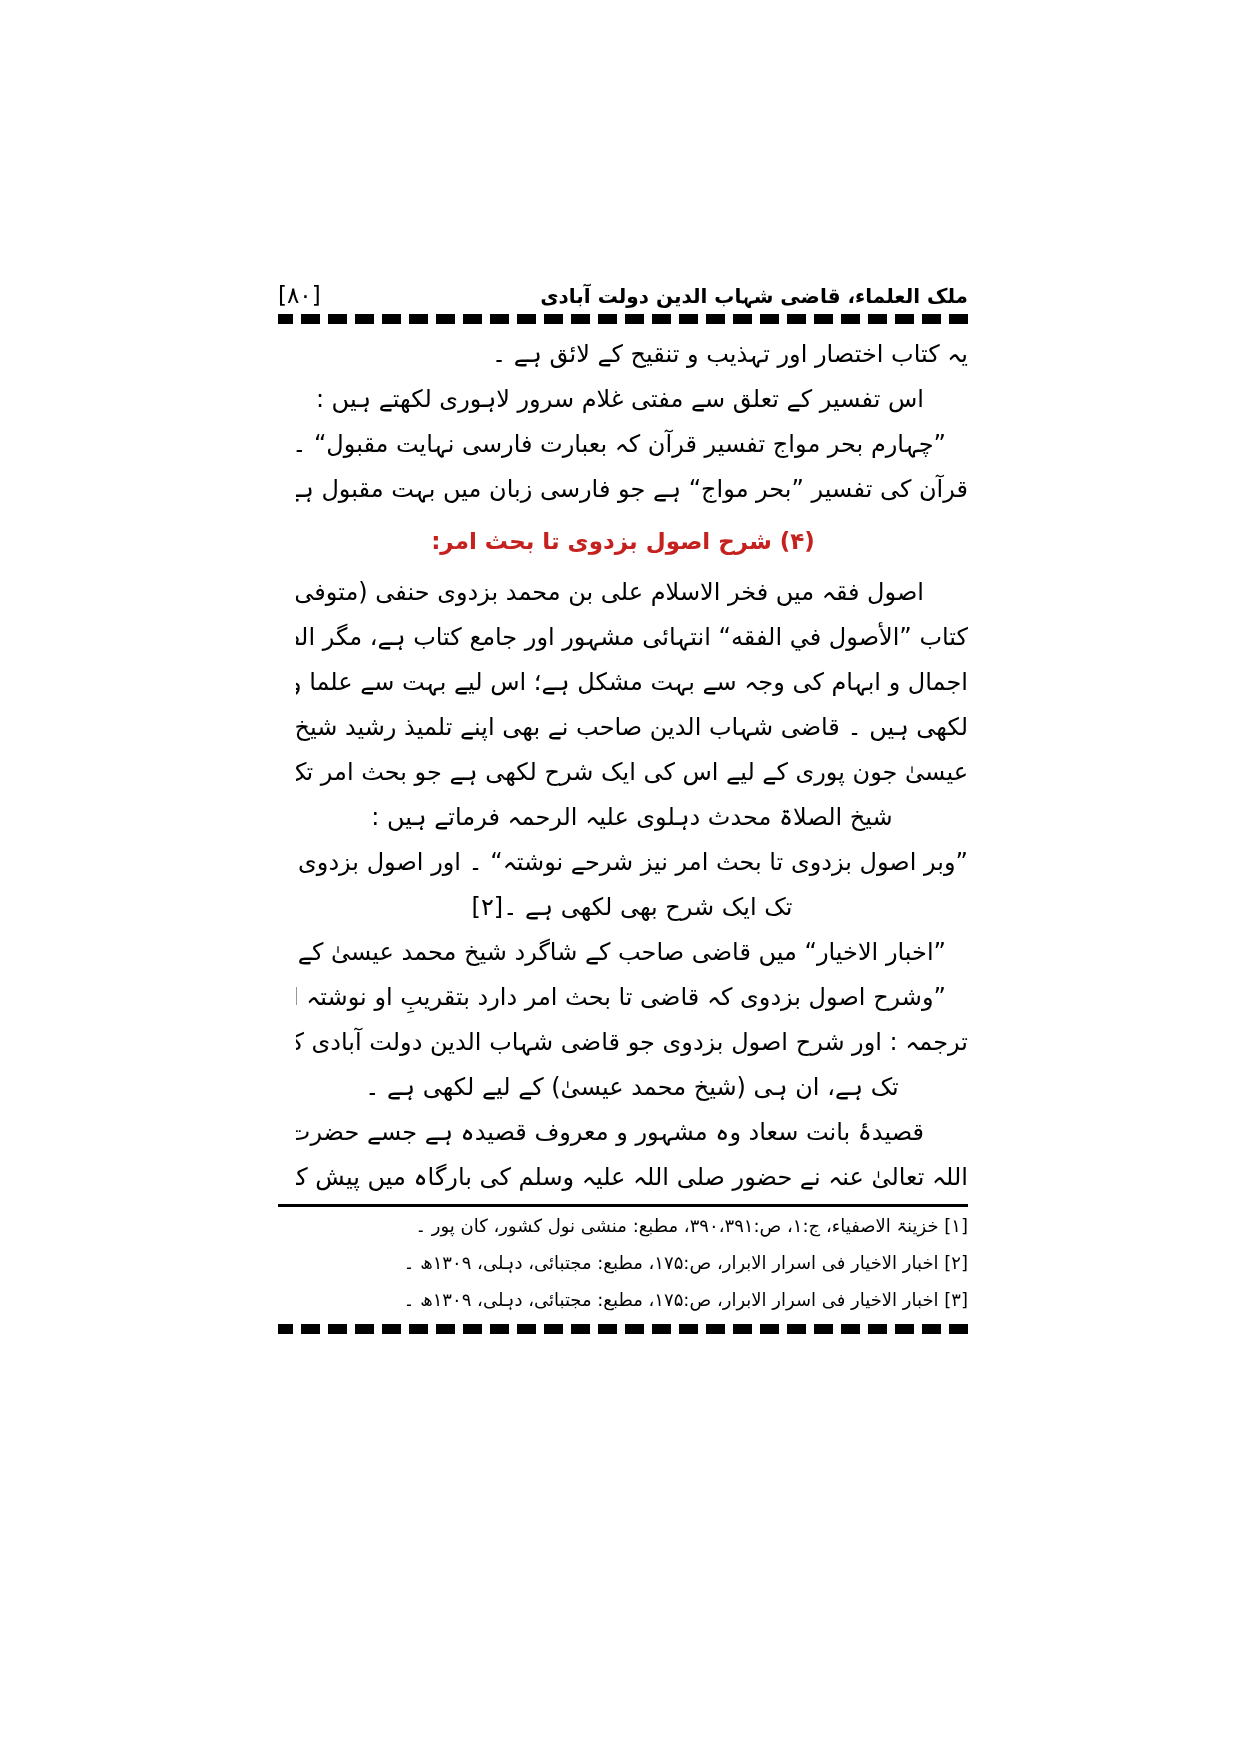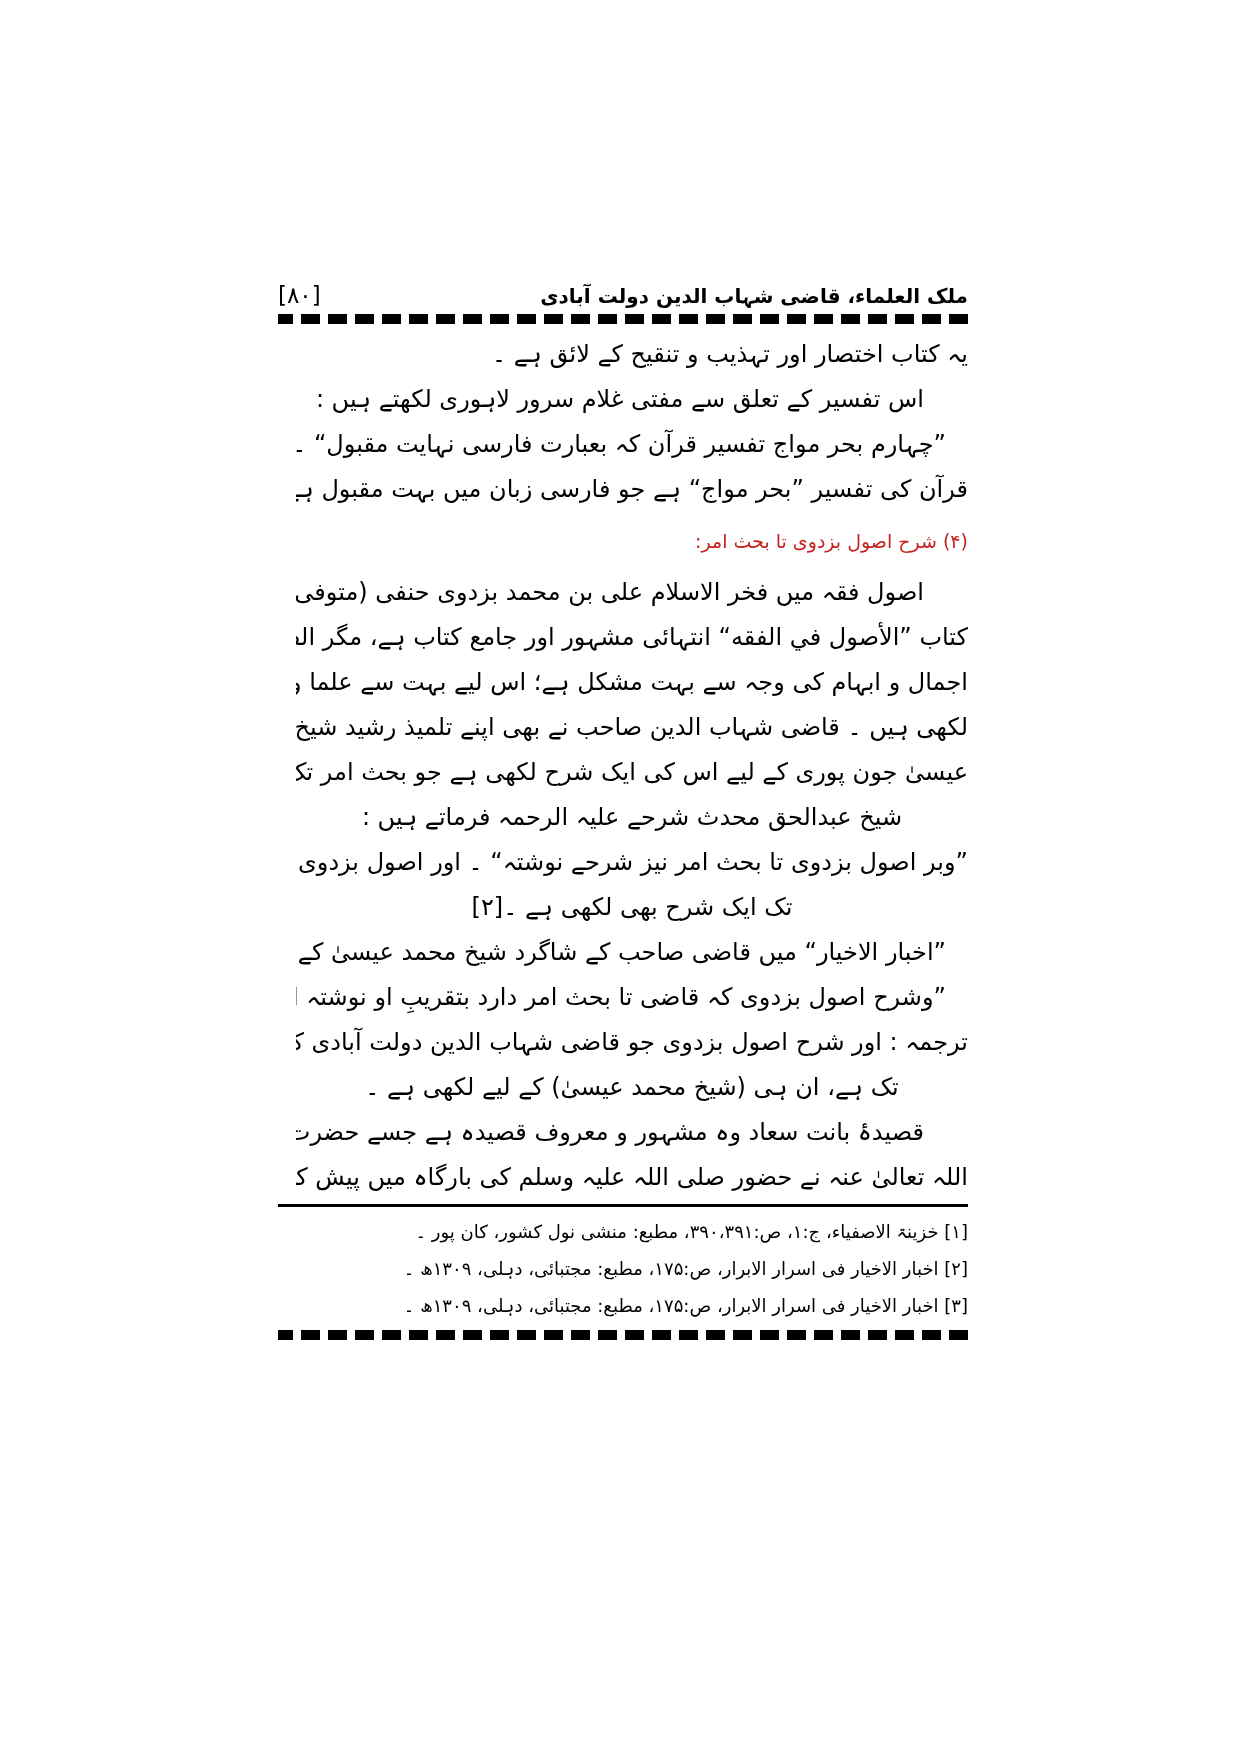--- a/index.html
+++ b/index.html
@@ -54,32 +54,33 @@
     overflow: hidden;
     margin-left: 18px;
   }
   .r  { text-align: right; }
   .c  { text-align: center; }
   .ind    { padding-right: 44px; }
   .ind-sm { padding-right: 22px; }
   .h-red {
     height: 58px;
     line-height: 58px;
-    font-size: 19px;
-    font-weight: normal;
+    text-align: center;
+    font-size: 23px;
+    font-weight: bold;
     color: var(--heading-red, #c5211e);
     white-space: nowrap;
     overflow: hidden;
   }
   .fn-rule {
     height: 3px;
     background: #000000;
     margin-top: 4px;
   }
-  .footnotes { margin-top: 6px; }
+  .footnotes { }
   .fn {
     height: 37px;
     line-height: 37px;
     font-size: 18px;
     text-align: right;
     white-space: nowrap;
     overflow: hidden;
   }
   .dashed-rule.bottom { margin-top: 6px; }
 </style>
@@ -102,21 +103,21 @@
       <div class="ln r ind-sm">”چہارم بحر مواج تفسیر قرآن کہ بعبارت فارسی نہایت مقبول“ ۔[۱] چوتھی کتاب</div>
       <div class="ln c">قرآن کی تفسیر ”بحر مواج“ ہے جو فارسی زبان میں بہت مقبول ہے ۔</div>
 
       <div class="h-red">(۴) شرح اصول بزدوی تا بحث امر:</div>
 
       <div class="ln r ind">اصول فقہ میں فخر الاسلام علی بن محمد بزدوی حنفی (متوفی:۴۸۲ھ) کی ایک</div>
       <div class="ln r">کتاب ”الأصول في الفقه“ انتہائی مشہور اور جامع کتاب ہے، مگر الفاظ و عبارات میں</div>
       <div class="ln r">اجمال و ابہام کی وجہ سے بہت مشکل ہے؛ اس لیے بہت سے علما و فقہا نے اس کی شرحیں</div>
       <div class="ln r">لکھی ہیں ۔ قاضی شہاب الدین صاحب نے بھی اپنے تلمیذ رشید شیخ محمد عیسیٰ بن شیخ احمد</div>
       <div class="ln c">عیسیٰ جون پوری کے لیے اس کی ایک شرح لکھی ہے جو بحث امر تک ہے ۔</div>
-      <div class="ln c">شیخ عبدالحق محدث شرحے علیہ الرحمہ فرماتے ہیں :</div>
+      <div class="ln c">شیخ الصلاۃ محدث دہلوی علیہ الرحمہ فرماتے ہیں :</div>
       <div class="ln r">”وبر اصول بزدوی تا بحث امر نیز شرحے نوشتہ“ ۔ اور اصول بزدوی پر بحث امر</div>
       <div class="ln c">تک ایک شرح بھی لکھی ہے ۔[۲]</div>
       <div class="ln r ind-sm">”اخبار الاخیار“ میں قاضی صاحب کے شاگرد شیخ محمد عیسیٰ کے حالات میں ہے :</div>
       <div class="ln r ind-sm">”وشرح اصول بزدوی کہ قاضی تا بحث امر دارد بتقریبِ او نوشتہ است“ ۔[۳]</div>
       <div class="ln r">ترجمہ : اور شرح اصول بزدوی جو قاضی شہاب الدین دولت آبادی کی بحث امر</div>
       <div class="ln c">تک ہے، ان ہی (شیخ محمد عیسیٰ) کے لیے لکھی ہے ۔</div>
 
 
       <div class="ln r ind">قصیدۂ بانت سعاد وہ مشہور و معروف قصیدہ ہے جسے حضرت کعب بن مالک رضی</div>
       <div class="ln r">اللہ تعالیٰ عنہ نے حضور صلی اللہ علیہ وسلم کی بارگاہ میں پیش کیا تھا اور سرکار علیہ الصلاۃ والسلام نے</div>

